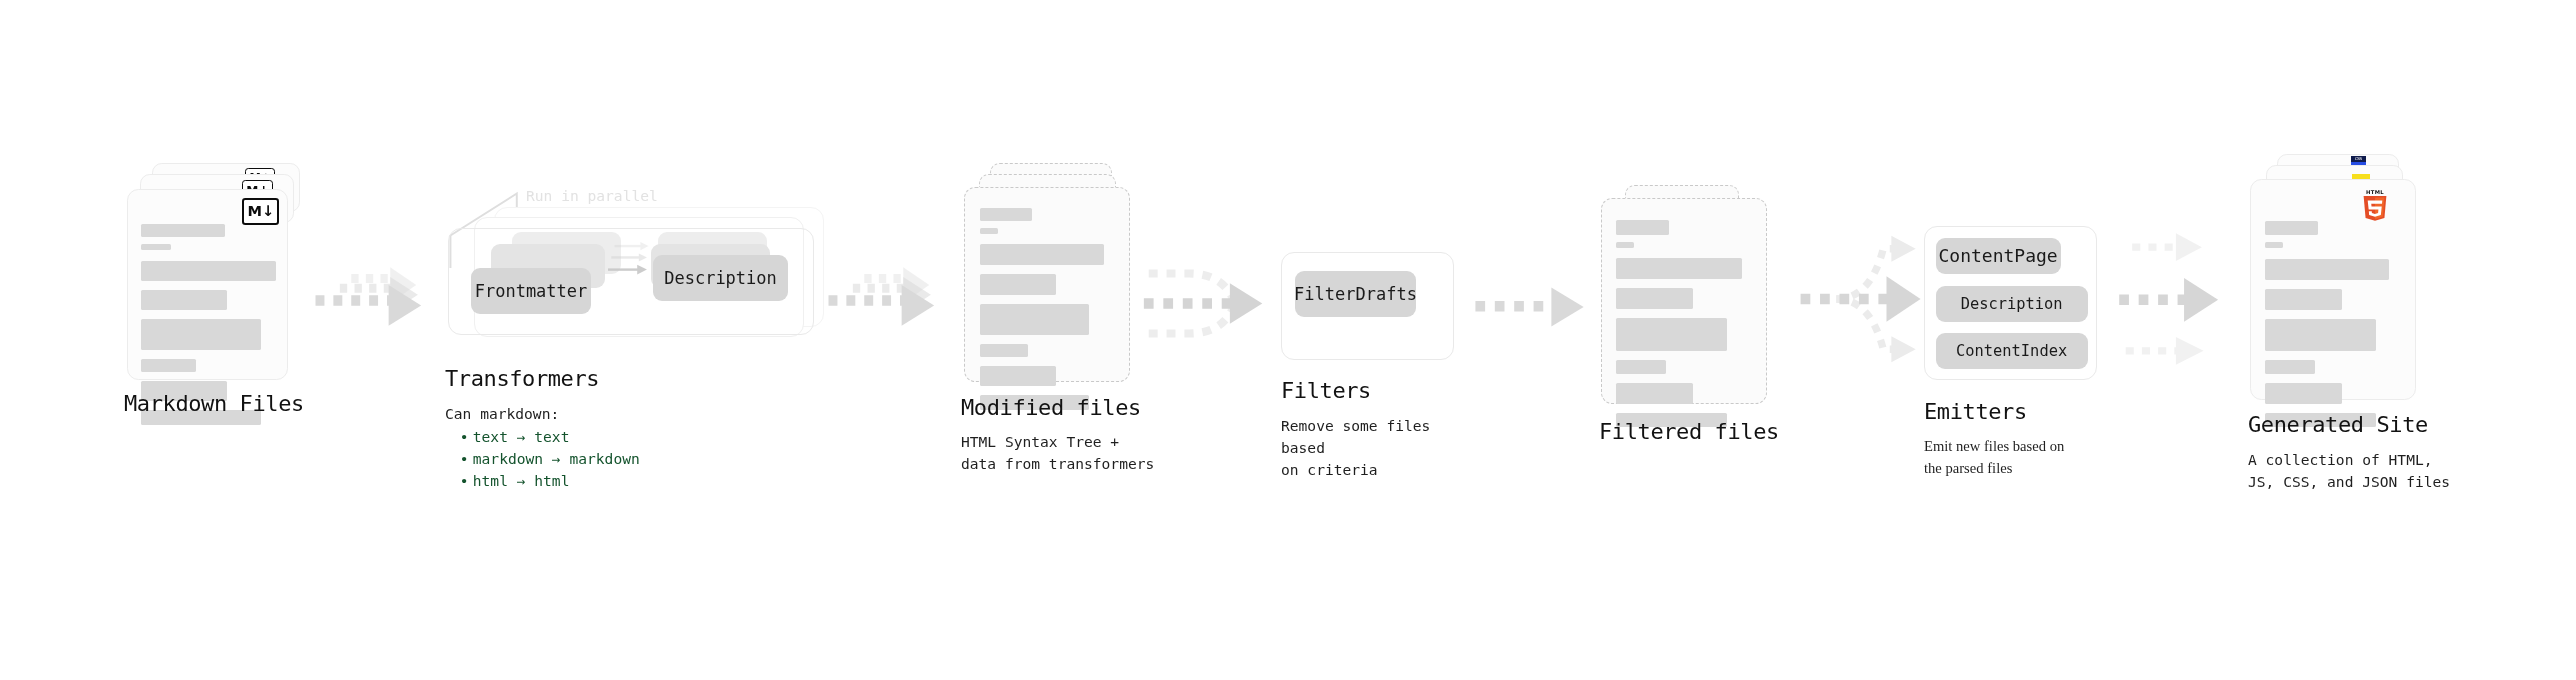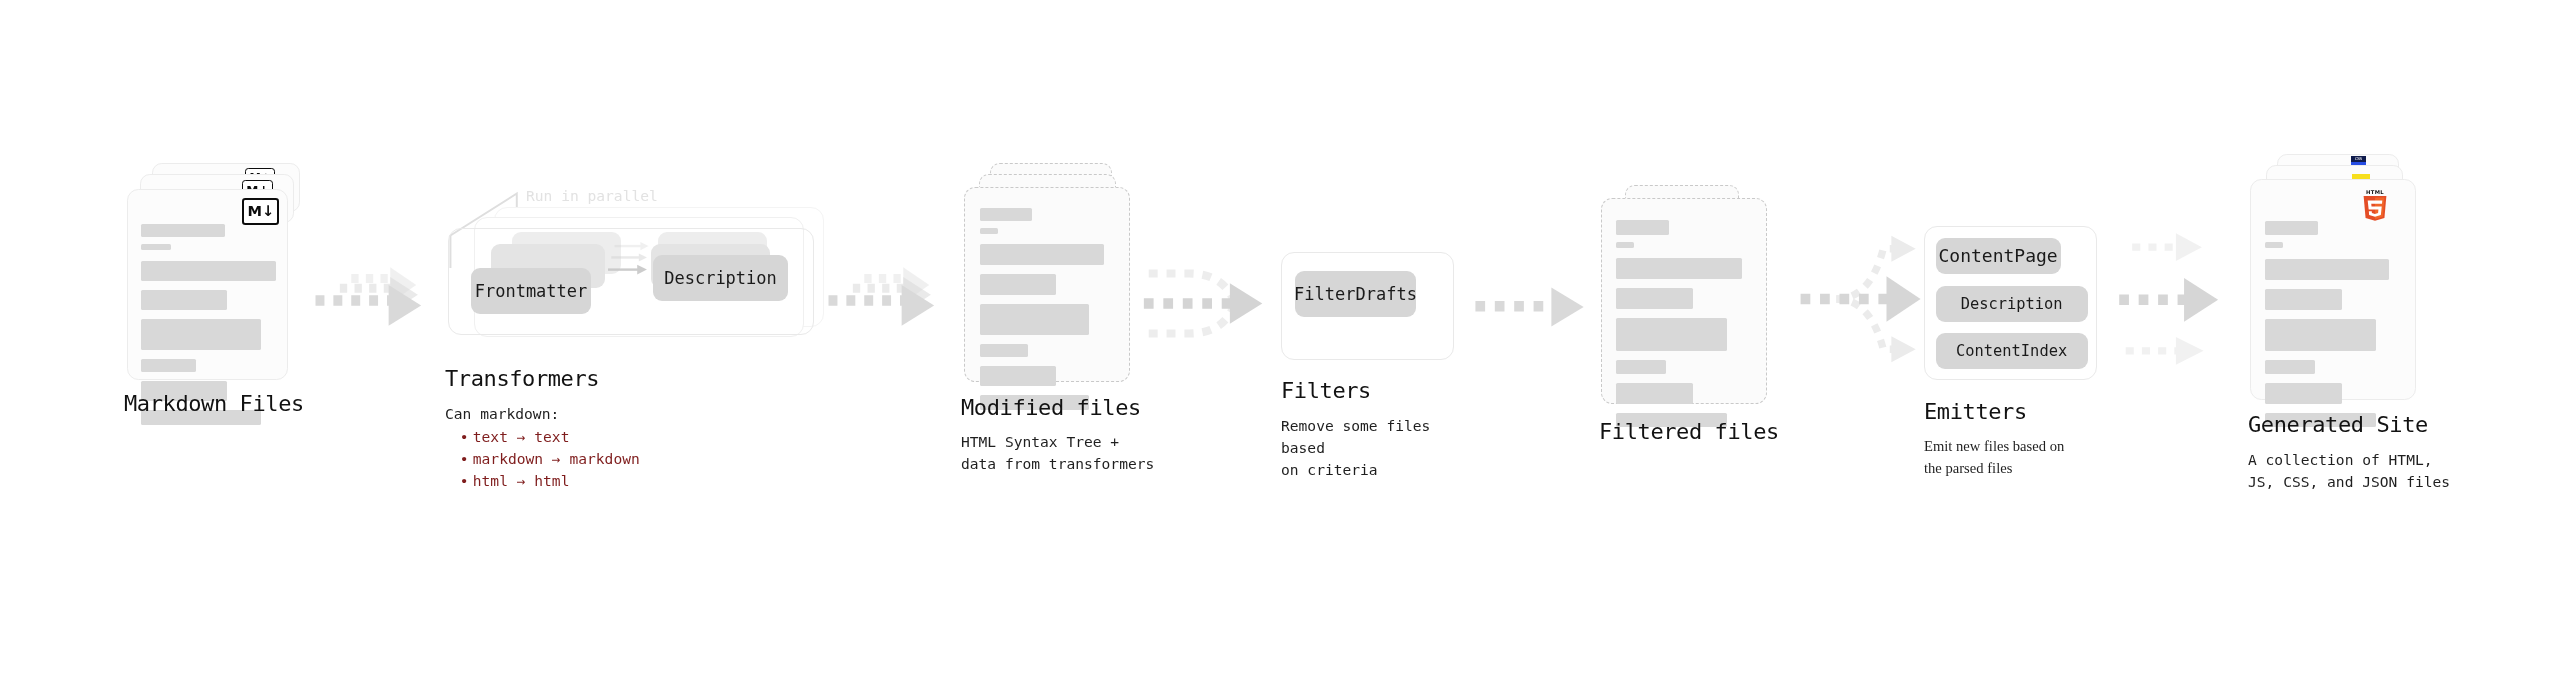--- a/index.html
+++ b/index.html
@@ -56,21 +56,21 @@
   .chip.ghost2{background:#ededed;color:transparent;}
 
   
   .caption-title{
     position:absolute;font-size:22px;letter-spacing:-0.4px;color:#121212;white-space:nowrap;
   }
   .caption-sub{
     position:absolute;font-size:14.6px;line-height:1.5;color:#1f1f1f;white-space:pre-line;
   }
   .caption-list{
-    position:absolute;font-size:14.6px;line-height:1.5;color:#7f1d1d;
+    position:absolute;font-size:14.6px;line-height:1.5;color:#14532d;
   }
   .caption-list ul{margin:0;padding-left:18px;list-style:none;}
   .caption-list li{position:relative;}
   .caption-list li:before{content:"\2022";position:absolute;left:-13px;top:0;}
 
   .parallel-label{
     position:absolute;font-size:14.6px;color:#e2e2e2;white-space:nowrap;text-align:right;
   }
 
   svg{overflow:visible;}

